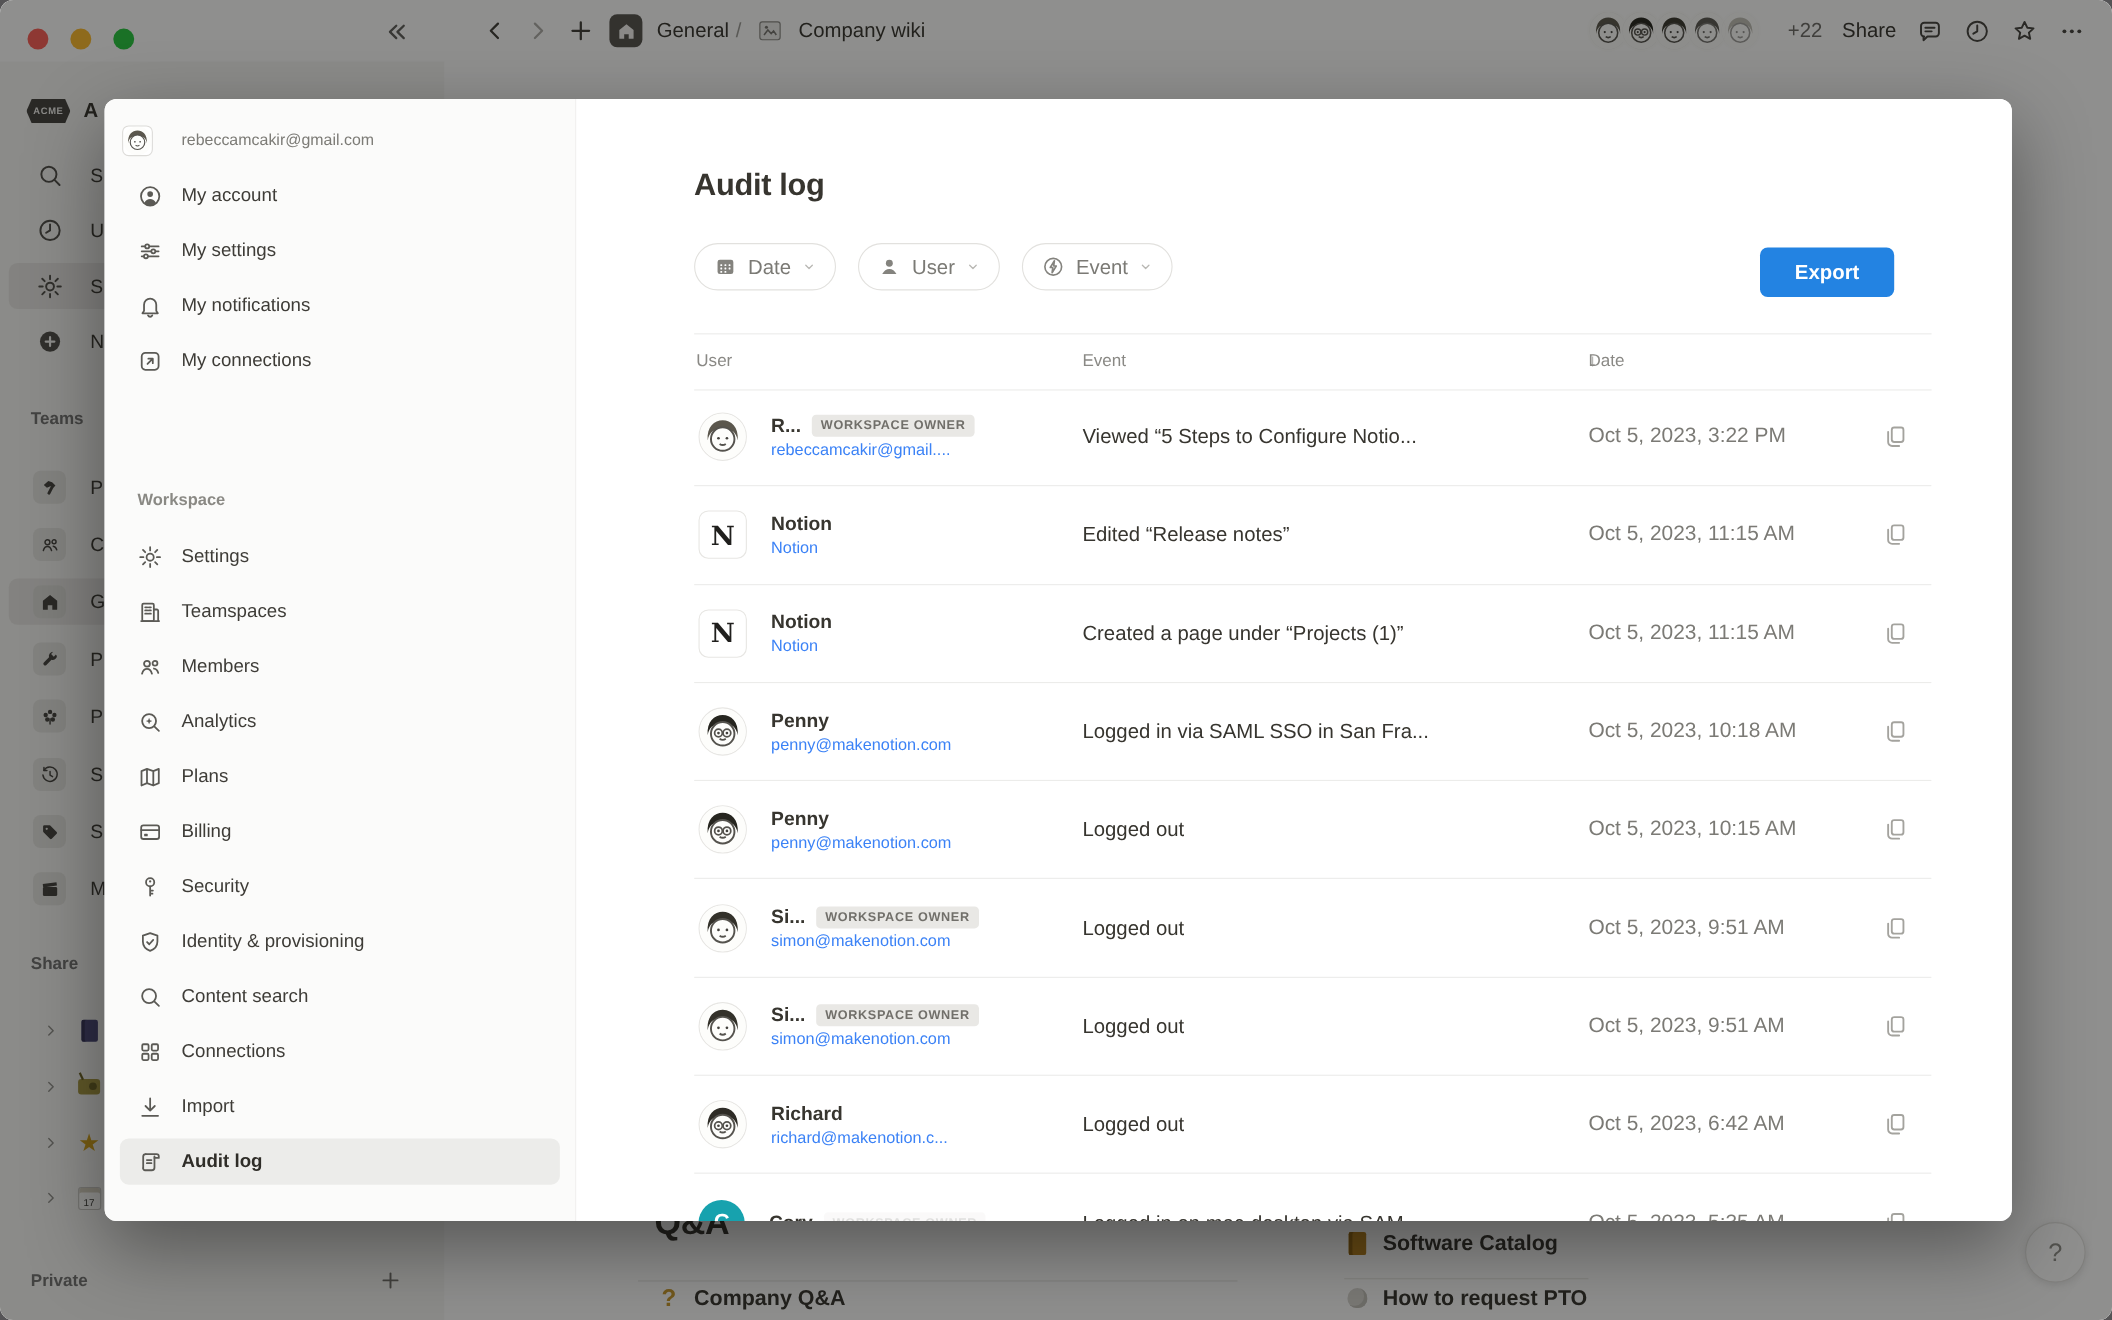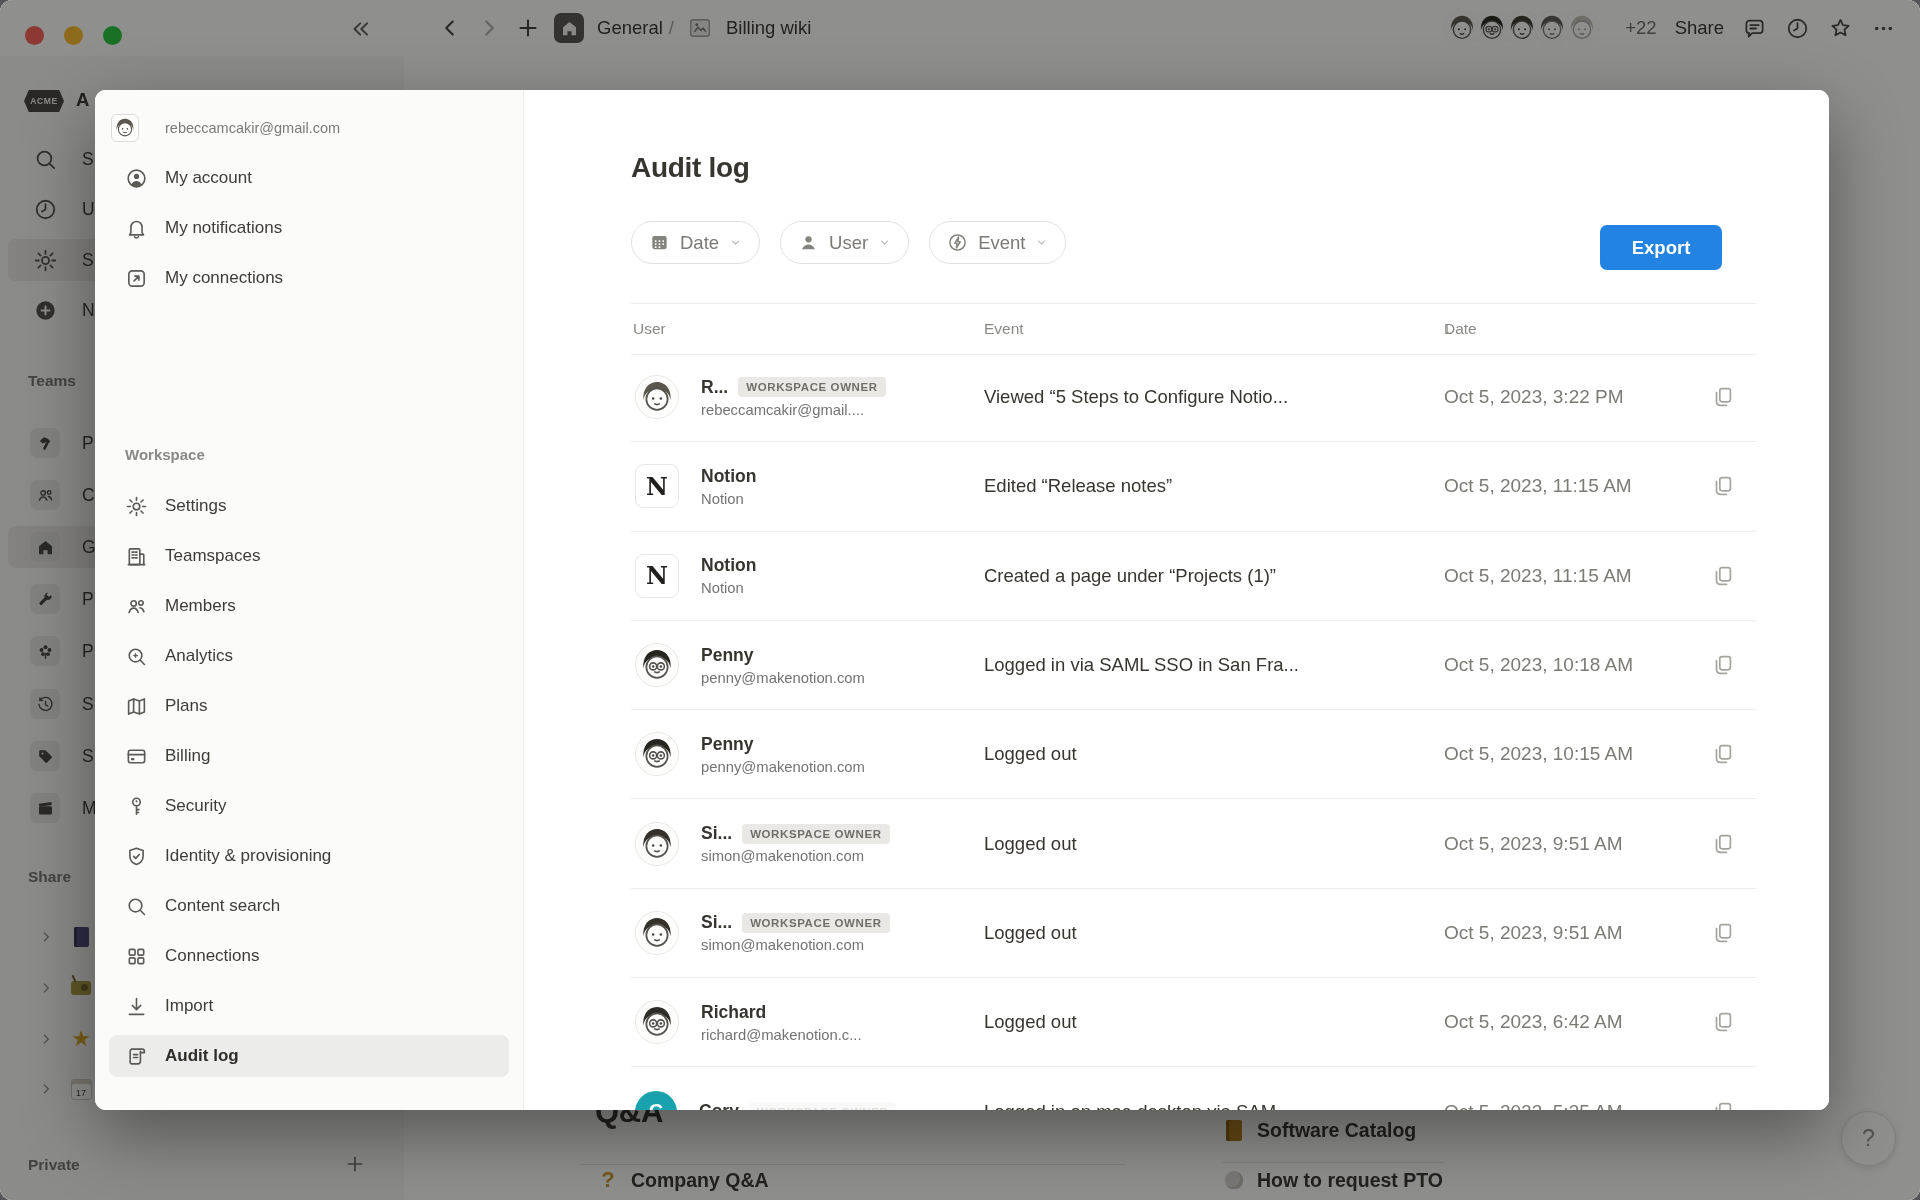--- a/index.html
+++ b/index.html
@@ -96,21 +96,21 @@
   .av{width:42px;height:42px;border-radius:50%;margin-left:4px;overflow:hidden;flex:none;border:1px solid #e7e6e3;background:#fff;
     display:flex;align-items:center;justify-content:center;}
   .av svg{width:100%;height:100%;}
   .av.sq{border-radius:9px;}
   .av.letter{background:#17a2ae;border:none;color:#fff;font-size:20px;font-weight:600;}
   .ublock{margin-left:22px;}
   .uname{font-size:17.5px;font-weight:600;color:#37352f;display:flex;align-items:center;gap:10px;white-space:nowrap;}
   .badge{font-size:11.5px;font-weight:600;letter-spacing:.6px;color:#716f6a;background:#e9e8e5;border-radius:4px;
     padding:4px 8px;white-space:nowrap;}
   .badge.faded{opacity:.22;}
-  .uemail{font-size:14.8px;color:#737373;margin-top:4px;}
+  .uemail{font-size:14.8px;color:#3b82f6;margin-top:4px;}
   .nserif{font-family:"DejaVu Serif","Liberation Serif",serif;font-weight:700;font-size:24px;color:#201f1d;}
   .cevent{position:absolute;left:353px;top:50%;transform:translateY(-50%);font-size:18.5px;color:#37352f;
     max-width:435px;white-space:nowrap;overflow:hidden;}
   .cdate{position:absolute;left:813px;top:50%;transform:translateY(-50%);font-size:19px;color:#7b7a75;white-space:nowrap;}
   .ccopy{position:absolute;left:1080px;top:50%;transform:translateY(-50%);width:24px;height:24px;color:#a4a39e;}
 </style>
 </head>
 <body>
 
 <div class="stage">
@@ -148,21 +148,21 @@
           </span>
         </span>
       <span class="crumb"><span>General</span><span class="crumbsep">/</span></span>
       <span class="ic wikiic">
           <svg viewBox="0 0 24 24">
             <rect x="3.5" y="4.5" width="17" height="15" rx="2" fill="#edecea" stroke="#8a8985"></rect>
             <path d="M7 15.5l3.2-4.2 2.8 3 2-2.2 2.3 3.4" stroke="#75746f" fill="none" stroke-width="1.3"></path>
             <circle cx="9" cy="9" r="1.3" fill="#75746f"></circle>
           </svg>
         </span>
-      <span class="crumb">Billing wiki</span>
+      <span class="crumb">Company wiki</span>
     </div>
     <div class="rightgrp">
       <span class="pstack" id="presence">
           <span class="pav" style="opacity: 1;"><svg viewBox="0 0 24 24">
               <circle cx="12" cy="12" r="12" fill="#fdfdfb"></circle>
               <path d="M4.2 14C3.6 6.8 7.7 3.4 12 3.4s8.4 3.4 7.8 10.6c-.8-4.4-2.9-6-7.8-6s-7 1.6-7.8 6z" fill="#5b574d"></path>
               <circle cx="12" cy="13.2" r="6.1" fill="#fdfdfb" stroke="#55534e" stroke-width="1"></circle>
               <circle cx="9.8" cy="12.8" r=".7" fill="#44423e"></circle>
               <circle cx="14.2" cy="12.8" r=".7" fill="#44423e"></circle>
               <path d="M10.4 15.8c1 .7 2.2 .7 3.2 0" stroke="#55534e" stroke-width="1" fill="none"></path>
@@ -482,20 +482,31 @@
                 <circle cx="12" cy="12" r="8.7"></circle>
                 <circle cx="12" cy="9.8" r="2.7" fill="currentColor" stroke="none"></circle>
                 <path d="M6.3 18.5c1.4-2.7 3.4-4 5.7-4s4.3 1.3 5.7 4a8.7 8.7 0 0 1-11.4 0z" fill="currentColor" stroke="none"></path>
               </svg>
             </span>
             <span>My account</span>
           </div>
           <div class="mitem">
             <span class="ic">
               <svg viewBox="0 0 24 24" fill="none" stroke="currentColor" stroke-width="1.7" stroke-linecap="round" stroke-linejoin="round">
+                <path d="M4 7.3h16M4 12h16M4 16.7h16"></path>
+                <circle cx="9.2" cy="7.3" r="1.9" fill="#fbfbfa"></circle>
+                <circle cx="15" cy="12" r="1.9" fill="#fbfbfa"></circle>
+                <circle cx="8" cy="16.7" r="1.9" fill="#fbfbfa"></circle>
+              </svg>
+            </span>
+            <span>My settings</span>
+          </div>
+          <div class="mitem">
+            <span class="ic">
+              <svg viewBox="0 0 24 24" fill="none" stroke="currentColor" stroke-width="1.7" stroke-linecap="round" stroke-linejoin="round">
                 <path d="M6.2 16.3v-5.8a5.8 5.8 0 0 1 11.6 0v5.8l1.5 2.3H4.7z"></path>
                 <path d="M10 20.6a2.2 2.2 0 0 0 4 0"></path>
               </svg>
             </span>
             <span>My notifications</span>
           </div>
           <div class="mitem">
             <span class="ic">
               <svg viewBox="0 0 24 24" fill="none" stroke="currentColor" stroke-width="1.7" stroke-linecap="round" stroke-linejoin="round">
                 <rect x="4" y="4" width="16" height="16" rx="3.5"></rect>

